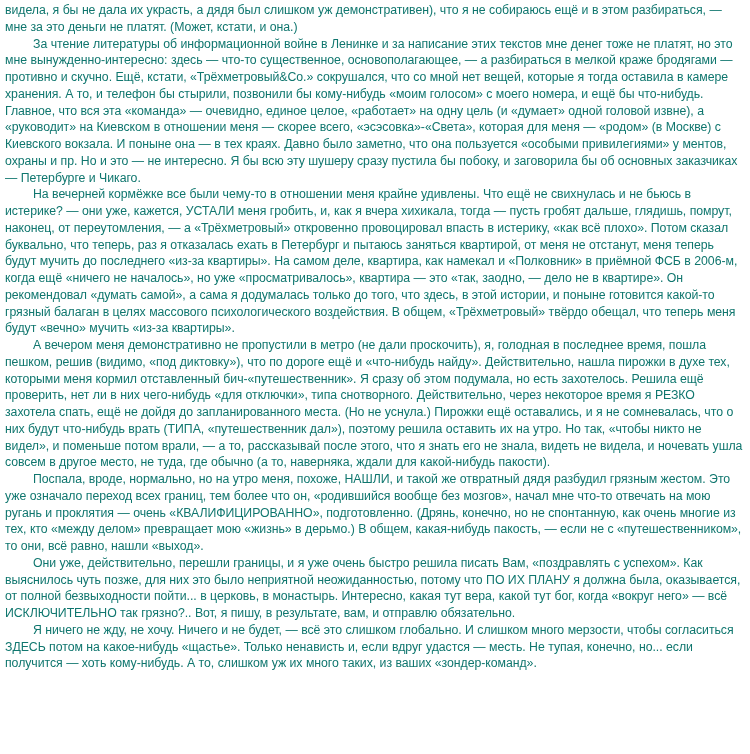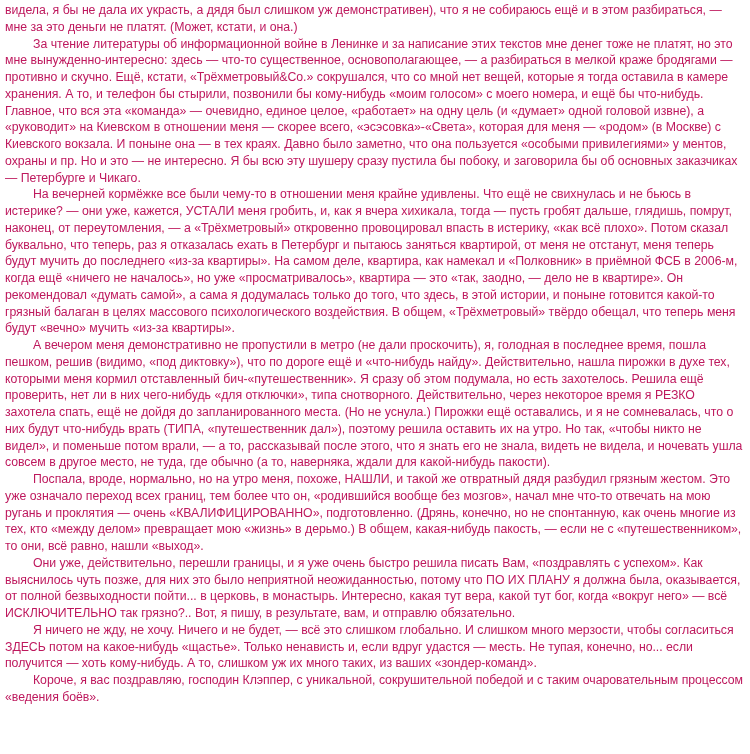--- a/index.html
+++ b/index.html
@@ -15,34 +15,33 @@
     background: #ffffff;
     overflow: hidden;
   }
   .page p {
     margin: 0;
     padding: 0;
     font-family: "Liberation Sans", "DejaVu Sans", sans-serif;
     font-size: 12.3px;
     line-height: 16.75px;
     letter-spacing: -0.05px;
-    color: #be185d;
+    color: #0f766e;
     text-indent: 28px;
     text-align: left;
     word-spacing: 0.1px;
   }
   .page p.no-indent {
     text-indent: 0;
   }
 </style>
 </head>
 <body>
 
 <div class="page">
   <p class="no-indent">видела, я бы не дала их украсть, а дядя был слишком уж демонстративен), что я не собираюсь ещё и в этом разбираться, — мне за это деньги не платят. (Может, кстати, и она.)</p>
   <p>За чтение литературы об информационной войне в Ленинке и за написание этих текстов мне денег тоже не платят, но это мне вынужденно-интересно: здесь — что-то существенное, основополагающее, — а разбираться в мелкой краже бродягами — противно и скучно. Ещё, кстати, «Трёхметровый&amp;Co.» сокрушался, что со мной нет вещей, которые я тогда оставила в камере хранения. А то, и телефон бы стырили, позвонили бы кому-нибудь «моим голосом» с моего номера, и ещё бы что-нибудь. Главное, что вся эта «команда» — очевидно, единое целое, «работает» на одну цель (и «думает» одной головой извне), а «руководит» на Киевском в отношении меня — скорее всего, «эсэсовка»-«Света», которая для меня — «родом» (в Москве) с Киевского вокзала. И поныне она — в тех краях. Давно было заметно, что она пользуется «особыми привилегиями» у ментов, охраны и пр. Но и это — не интересно. Я бы всю эту шушеру сразу пустила бы побоку, и заговорила бы об основных заказчиках — Петербурге и Чикаго.</p>
   <p>На вечерней кормёжке все были чему-то в отношении меня крайне удивлены. Что ещё не свихнулась и не бьюсь в истерике? — они уже, кажется, УСТАЛИ меня гробить, и, как я вчера хихикала, тогда — пусть гробят дальше, глядишь, помрут, наконец, от переутомления, — а «Трёхметровый» откровенно провоцировал впасть в истерику, «как всё плохо». Потом сказал буквально, что теперь, раз я отказалась ехать в Петербург и пытаюсь заняться квартирой, от меня не отстанут, меня теперь будут мучить до последнего «из-за квартиры». На самом деле, квартира, как намекал и «Полковник» в приёмной ФСБ в 2006-м, когда ещё «ничего не началось», но уже «просматривалось», квартира — это «так, заодно, — дело не в квартире». Он рекомендовал «думать самой», а сама я додумалась только до того, что здесь, в этой истории, и поныне готовится какой-то грязный балаган в целях массового психологического воздействия. В общем, «Трёхметровый» твёрдо обещал, что теперь меня будут «вечно» мучить «из-за квартиры».</p>
   <p>А вечером меня демонстративно не пропустили в метро (не дали проскочить), я, голодная в последнее время, пошла пешком, решив (видимо, «под диктовку»), что по дороге ещё и «что-нибудь найду». Действительно, нашла пирожки в духе тех, которыми меня кормил отставленный бич-«путешественник». Я сразу об этом подумала, но есть захотелось. Решила ещё проверить, нет ли в них чего-нибудь «для отключки», типа снотворного. Действительно, через некоторое время я РЕЗКО захотела спать, ещё не дойдя до запланированного места. (Но не уснула.) Пирожки ещё оставались, и я не сомневалась, что о них будут что-нибудь врать (ТИПА, «путешественник дал»), поэтому решила оставить их на утро. Но так, «чтобы никто не видел», и поменьше потом врали, — а то, рассказывай после этого, что я знать его не знала, видеть не видела, и ночевать ушла совсем в другое место, не туда, где обычно (а то, наверняка, ждали для какой-нибудь пакости).</p>
   <p>Поспала, вроде, нормально, но на утро меня, похоже, НАШЛИ, и такой же отвратный дядя разбудил грязным жестом. Это уже означало переход всех границ, тем более что он, «родившийся вообще без мозгов», начал мне что-то отвечать на мою ругань и проклятия — очень «КВАЛИФИЦИРОВАННО», подготовленно. (Дрянь, конечно, но не спонтанную, как очень многие из тех, кто «между делом» превращает мою «жизнь» в дерьмо.) В общем, какая-нибудь пакость, — если не с «путешественником», то они, всё равно, нашли «выход».</p>
   <p>Они уже, действительно, перешли границы, и я уже очень быстро решила писать Вам, «поздравлять с успехом». Как выяснилось чуть позже, для них это было неприятной неожиданностью, потому что ПО ИХ ПЛАНУ я должна была, оказывается, от полной безвыходности пойти... в церковь, в монастырь. Интересно, какая тут вера, какой тут бог, когда «вокруг него» — всё ИСКЛЮЧИТЕЛЬНО так грязно?.. Вот, я пишу, в результате, вам, и отправлю обязательно.</p>
   <p>Я ничего не жду, не хочу. Ничего и не будет, — всё это слишком глобально. И слишком много мерзости, чтобы согласиться ЗДЕСЬ потом на какое-нибудь «щастье». Только ненависть и, если вдруг удастся — месть. Не тупая, конечно, но... если получится — хоть кому-нибудь. А то, слишком уж их много таких, из ваших «зондер-команд».</p>
-  <p>Короче, я вас поздравляю, господин Клэппер, с уникальной, сокрушительной победой и с таким очаровательным процессом «ведения боёв».</p>
 </div>
 
 </body></html>

